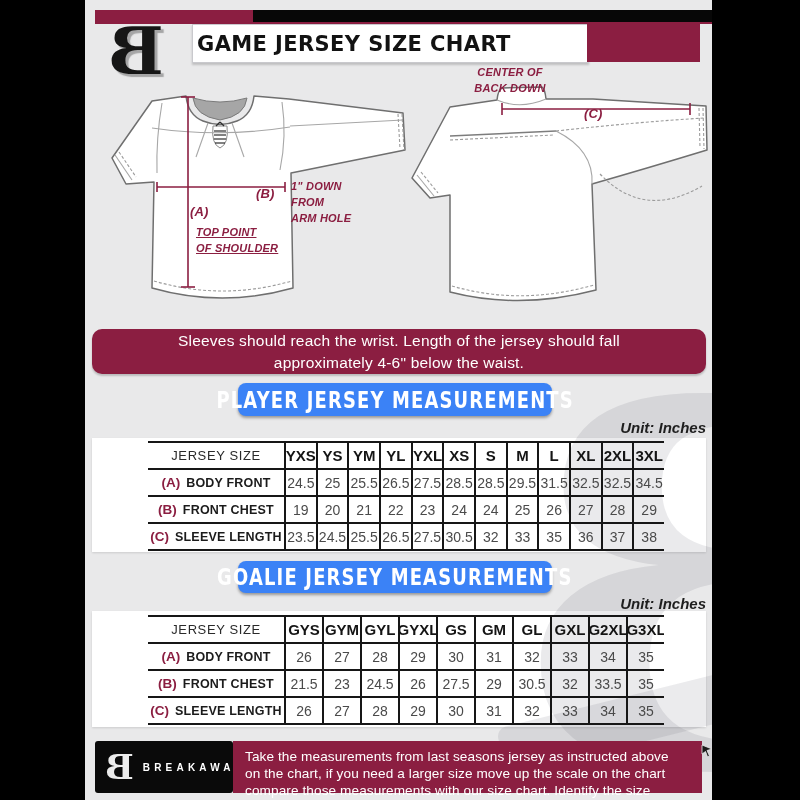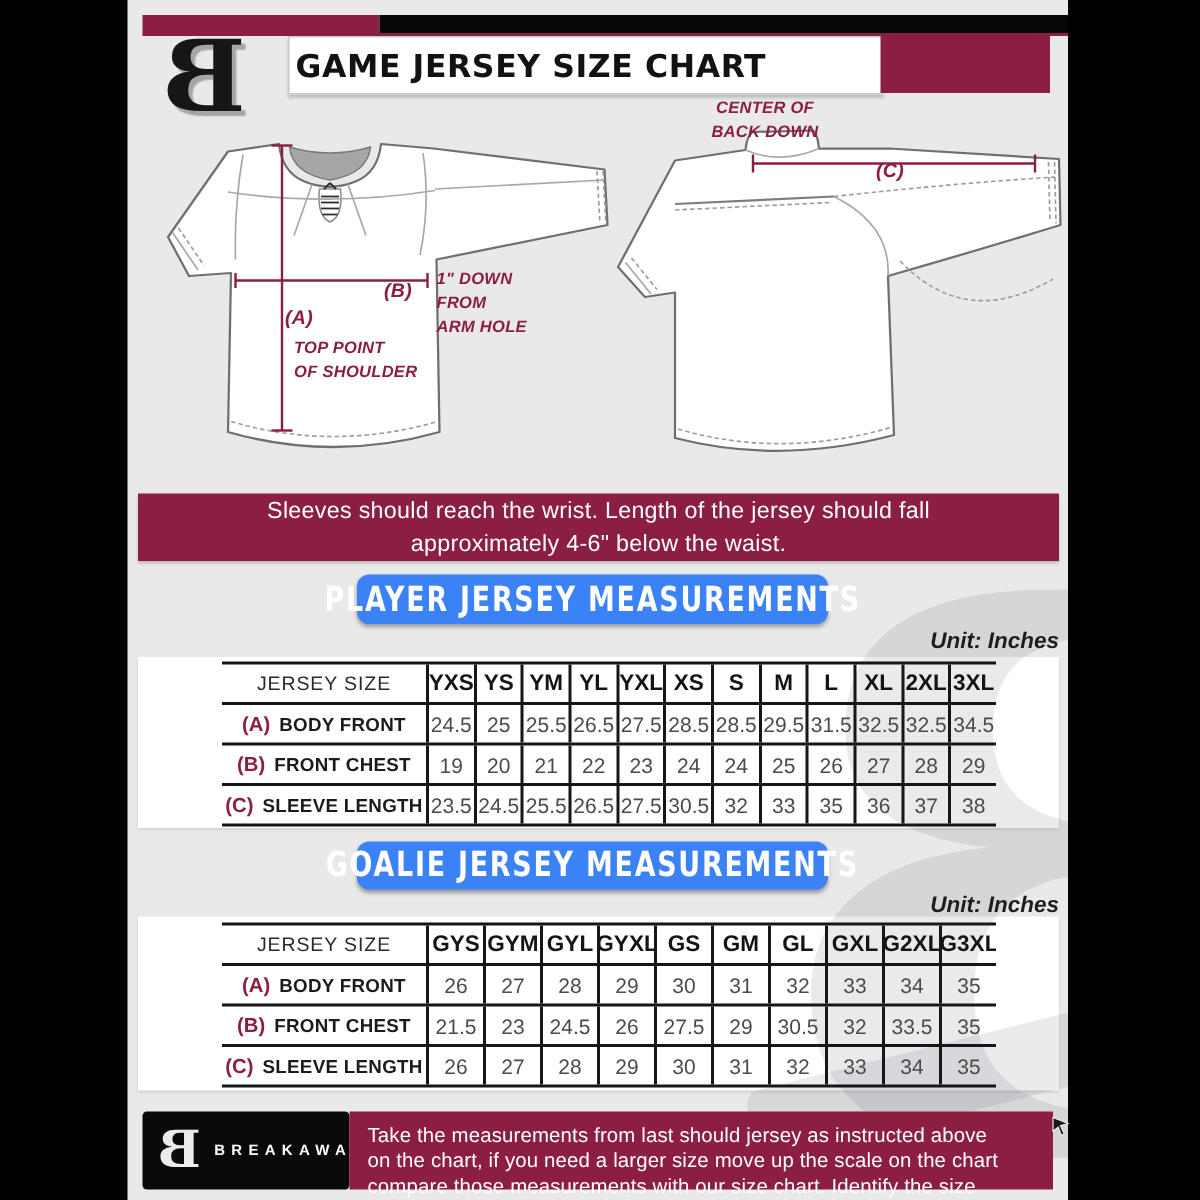--- a/index.html
+++ b/index.html
@@ -22,21 +22,21 @@
              font-weight:bold;font-size:66px;line-height:1;color:#161616;
              transform:scaleX(-1);text-shadow:-3px 3px 1px rgba(110,110,110,.55);}
   
   .ann{z-index:4;color:#8b1e41;font-style:italic;font-weight:bold;letter-spacing:.2px;}
   .ann-key{font-size:13px;}
   .ann-sm{font-size:11px;line-height:16px;}
   .diagram-svg{left:88px;top:58px;z-index:3;}
   
   .banner{left:92px;top:329px;width:614px;height:45px;background:#8b1e41;z-index:3;
           display:flex;flex-direction:column;justify-content:center;align-items:center;
-          box-shadow:0 2px 2px rgba(0,0,0,.2);}
+          box-shadow:0 2px 2px rgba(0,0,0,.2);border-radius:10px;}
   .banner div{color:#fff;font-size:15.5px;line-height:22px;letter-spacing:.2px;}
   
   .sec-head{width:314px;height:33px;background:#3b82f6;border-radius:8px;z-index:3;
             box-shadow:0 2px 3px rgba(0,0,0,.35);display:flex;align-items:center;justify-content:center;}
   .sec-head span{color:#fff;font-family:"DejaVu Sans","Liberation Sans",sans-serif;font-weight:bold;
             font-size:23px;letter-spacing:1.5px;white-space:nowrap;transform:scaleX(.78);}
   .unit{width:614px;left:92px;text-align:right;z-index:3;font-size:15px;font-weight:bold;
         font-style:italic;color:#1e1e1e;}
   
   .panel{left:92px;width:614px;background:#fff;z-index:1;box-shadow:0 1px 2px rgba(0,0,0,.12);}
@@ -140,21 +140,21 @@
       <path d="M69,129 L197,129"></path>
         <path d="M69,124 L69,134"></path>
         <path d="M197,124 L197,134"></path>
       <path d="M414,51 L602,51"></path>
         <path d="M414,45 L414,57"></path>
         <path d="M602,45 L602,57"></path>
     </g>
   </svg>
 
   <div class="abs ann ann-key" style="left:190px;top:204px;">(A)</div>
-  <div class="abs ann ann-sm" style="left:196px;top:224px;">
+  <div class="abs ann ann-sm" style="left:196px;top:224px;text-decoration:underline;">
     <div>TOP POINT</div>
     <div>OF SHOULDER</div>
   </div>
   <div class="abs ann ann-key" style="left:256px;top:186px;">(B)</div>
   <div class="abs ann ann-sm" style="left:291px;top:178px;">
     <div>1" DOWN</div>
     <div>FROM</div>
     <div>ARM HOLE</div>
   </div>
   <div class="abs ann ann-key" style="left:584px;top:106px;">(C)</div>
@@ -312,21 +312,21 @@
         <div class="cell val num">34</div>
         <div class="cell val num">35</div>
       </div>
     </div>
 
   <div class="abs footer-black">
     <span class="logo-foot">B</span>
     <span class="brand-txt">BREAKAWAY</span>
   </div>
   <div class="abs footer-maroon">
-    <div>Take the measurements from last should jersey as instructed above</div>
+    <div>Take the measurements from last seasons jersey as instructed above</div>
     <div>on the chart, if you need a larger size move up the scale on the chart</div>
     <div>compare those measurements  with our size chart. Identify the size</div>
   </div>
 
   <svg class="abs cursor" width="14" height="14" viewBox="0 0 14 14">
     <polygon points="1,1 11,5 6,6.5 8.5,12 6.5,12.8 4.5,7.5 1,10" fill="#1a1a1a" stroke="#e9e9ea" stroke-width="0.8"></polygon>
   </svg>
 
 </div>
 

